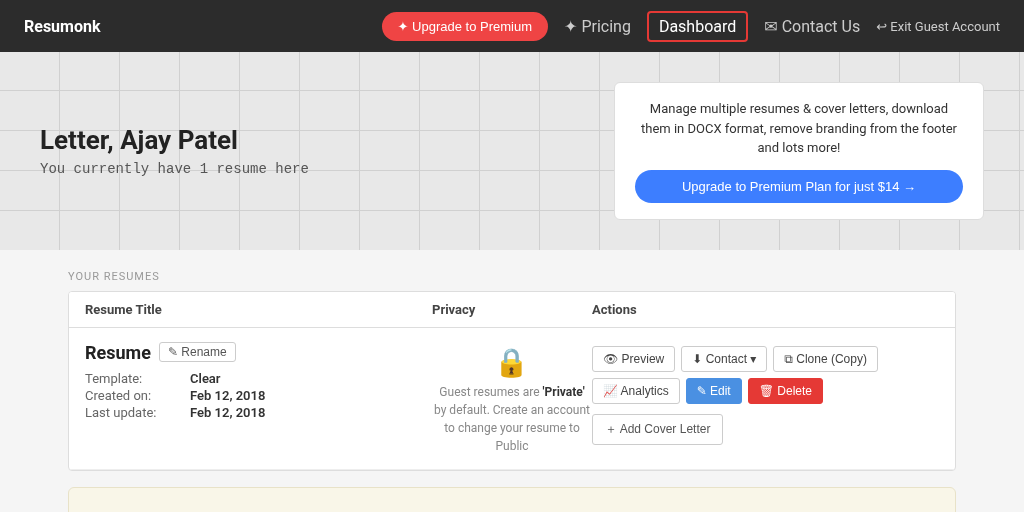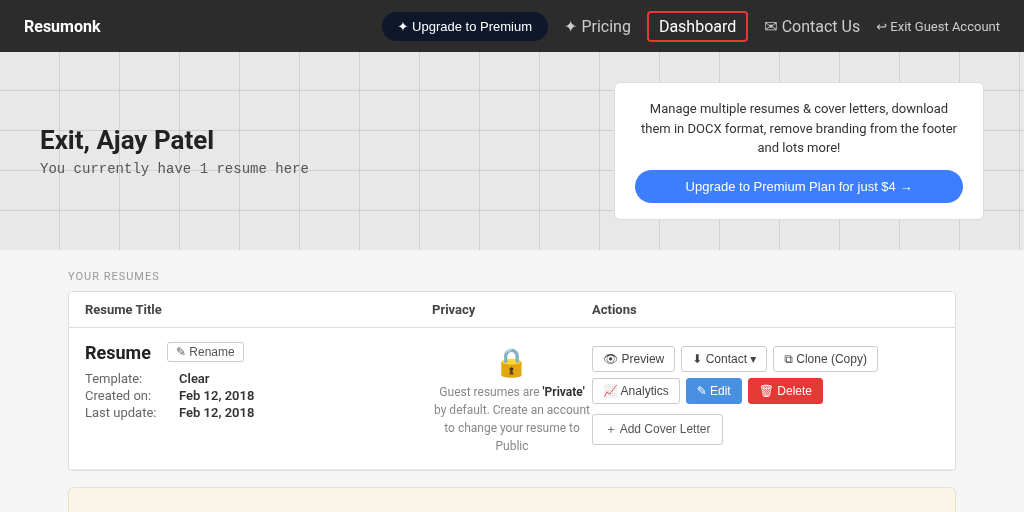--- a/index.html
+++ b/index.html
@@ -14,21 +14,21 @@
       height: 52px;
       gap: 16px;
     }
     .navbar-brand {
       color: #fff;
       font-weight: 700;
       font-size: 16px;
       margin-right: auto;
     }
     .nav-btn-upgrade {
-      background: #0f172a;
+      background: #ef4444;
       color: #fff;
       border: none;
       border-radius: 20px;
       padding: 7px 16px;
       font-size: 13px;
       cursor: pointer;
       display: flex;
       align-items: center;
       gap: 5px;
     }
@@ -165,21 +165,21 @@
       color: #555;
       display: inline-flex;
       align-items: center;
       gap: 3px;
     }
     .resume-meta {
       margin-top: 8px;
     }
     .resume-meta-row {
       display: flex;
-      gap: 4px;
+      gap: 15px;
       font-size: 13px;
       color: #666;
       margin-bottom: 2px;
     }
     .resume-meta-row span:first-child {
       min-width: 90px;
     }
     .resume-meta-row span:last-child {
       font-weight: 600;
       color: #333;
@@ -288,46 +288,46 @@
     <span>✉ Contact Us</span>
   </a>
   <a class="nav-link-exit">
     <span>↩ Exit Guest Account</span>
   </a>
 </nav>
 
 <div class="hero">
   <div class="hero-left">
     <h1>
-      <span>Exit,</span>
+      <span>Letter,</span>
       <span style="font-weight:700;">Ajay Patel</span>
     </h1>
     <p>You currently have 1 resume here</p>
   </div>
   <div class="hero-right">
     <p>Manage multiple resumes &amp; cover letters, download them in DOCX format, remove branding from the footer and lots more!</p>
-    <button class="btn-upgrade-premium">Upgrade to Premium Plan for just $4  →</button>
+    <button class="btn-upgrade-premium">Upgrade to Premium Plan for just $14  →</button>
   </div>
 </div>
 
 <div class="main">
   <div class="section-label">YOUR RESUMES</div>
 
   <div class="resumes-table">
 
     <div class="table-header">
       <span>Resume Title</span>
       <span>Privacy</span>
       <span>Actions</span>
     </div>
 
     <div class="table-row">
 
       <div class="resume-title-cell">
-        <div style="display:flex;align-items:center;gap:8px;margin-bottom:8px;">
+        <div style="display:flex;align-items:center;margin-bottom:8px;">
           <span class="resume-name">Resume</span>
           <button class="rename-btn">✎ Rename</button>
         </div>
         <div class="resume-meta">
           <div class="resume-meta-row">
             <span>Template:</span>
             <span>Clear</span>
           </div>
           <div class="resume-meta-row">
             <span>Created on:</span>

